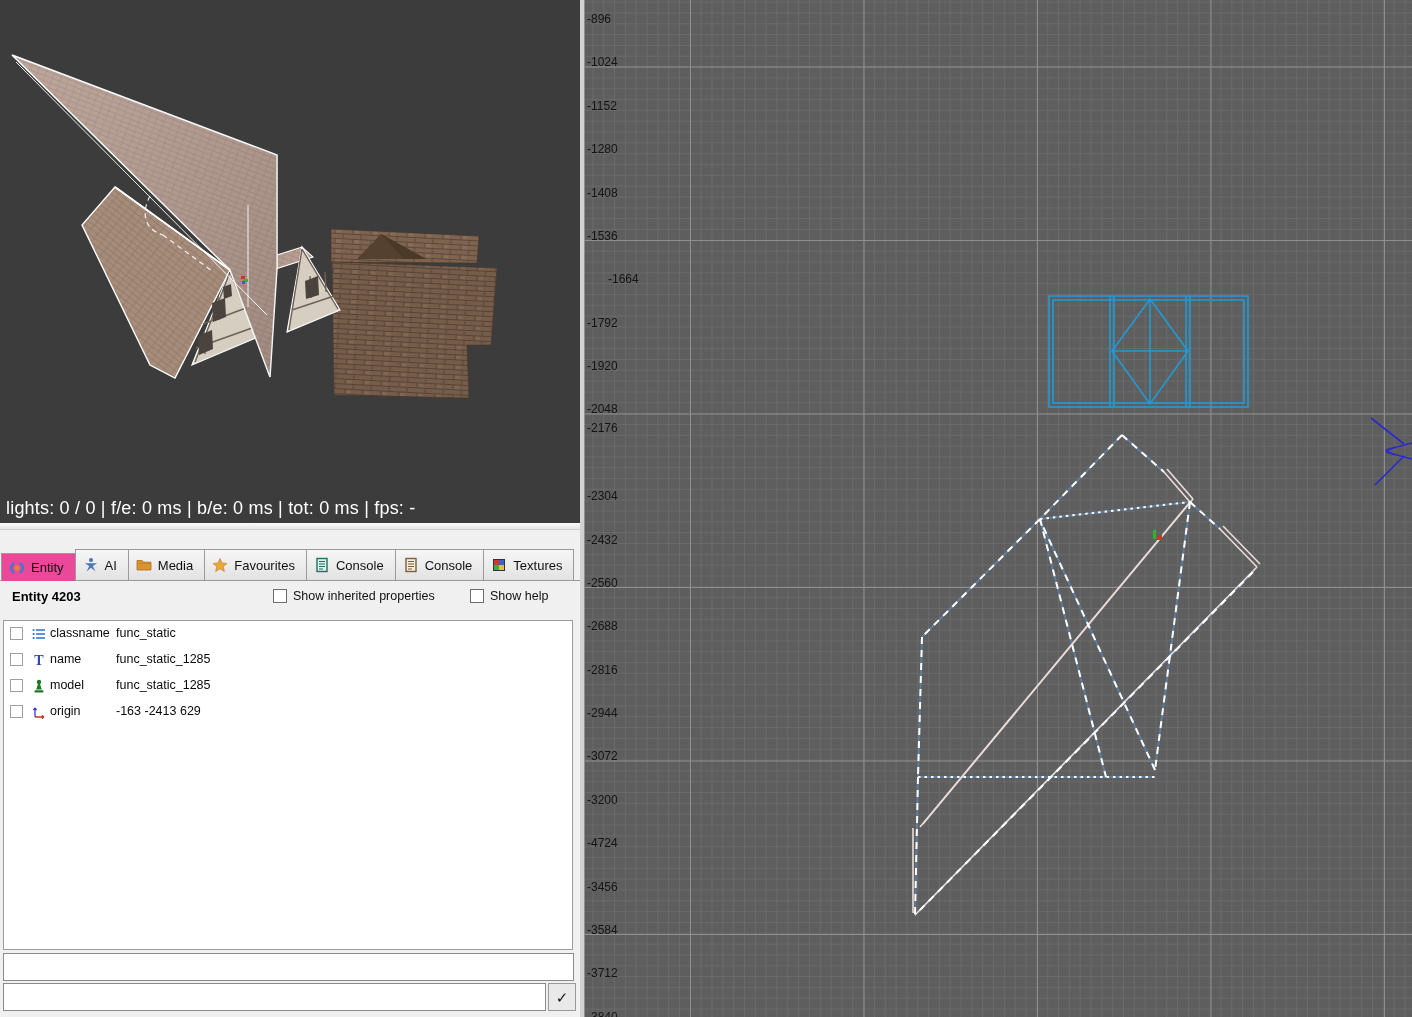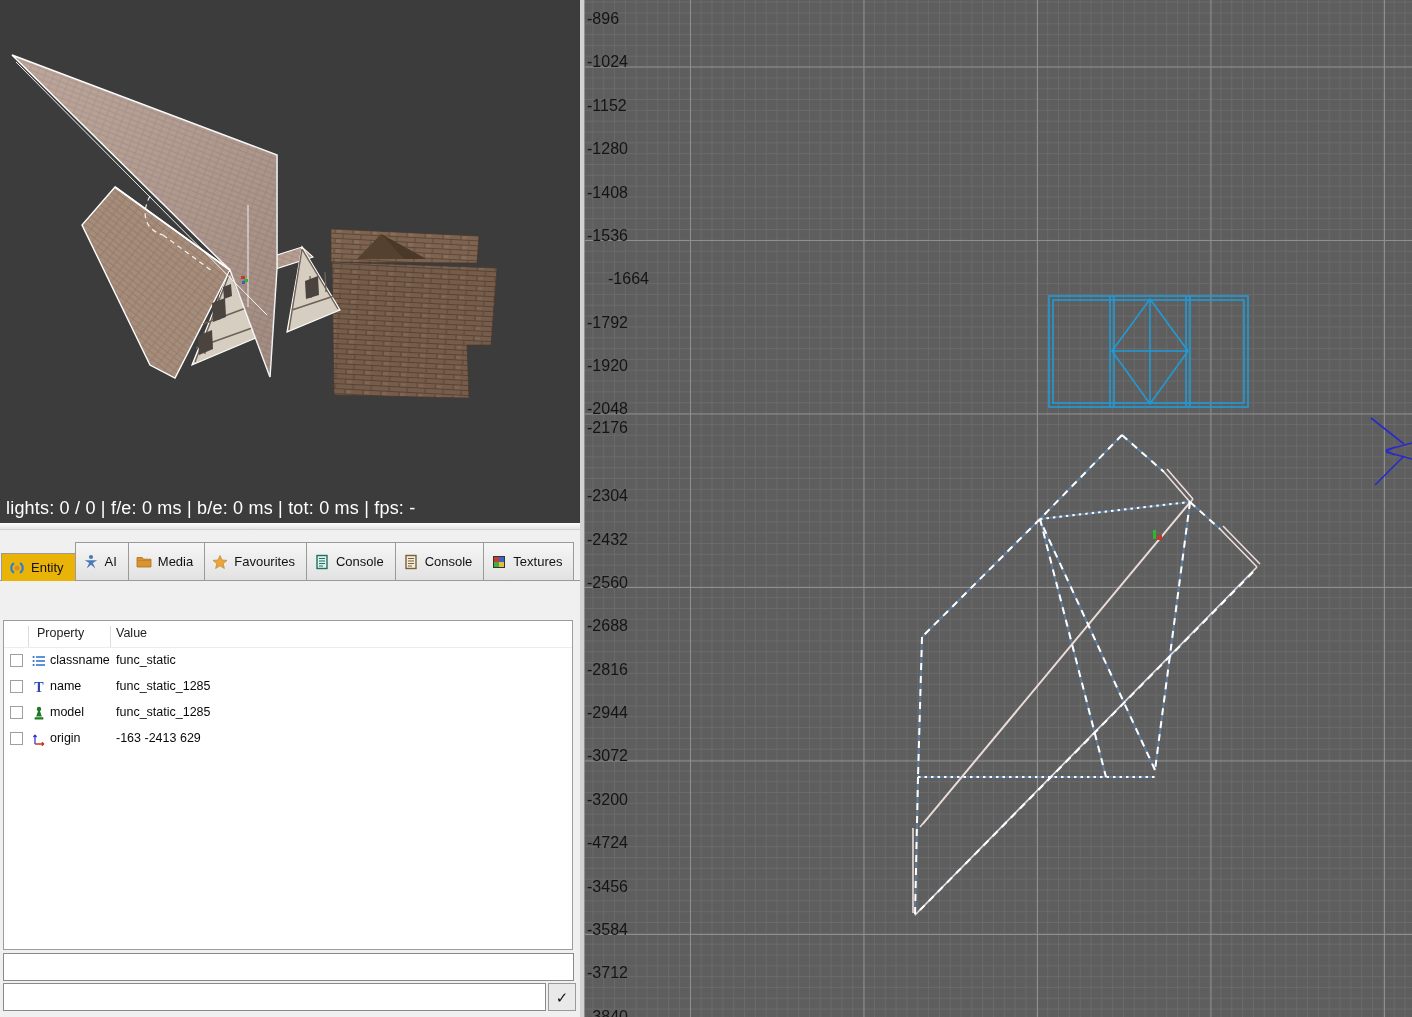--- a/index.html
+++ b/index.html
@@ -16,24 +16,24 @@
   #sep-strip{position:absolute;left:0;top:523px;width:580px;height:7px;
     background:linear-gradient(#fdfdfd,#e4e4e4);border-bottom:1px solid #cfcfcf;box-sizing:border-box;}
   
   #props{position:absolute;left:0;top:530px;width:580px;height:487px;background:#f0f0f0;}
   #props-titlebar{height:21px;background:linear-gradient(#ffffff,#dedede);
     border-bottom:1px solid #c2c2c2;box-sizing:border-box;font-size:12.5px;color:#111;
     padding:3px 0 0 8px;}
   #tabbar{position:absolute;left:2px;top:23px;height:28px;right:0;}
   #tab-underline{position:absolute;left:-2px;right:0;bottom:0;height:1px;background:#989898;}
   .tabs-flex{position:absolute;left:0;bottom:0;display:flex;align-items:flex-end;}
-  .tab{display:flex;align-items:center;gap:6px;height:39px;padding:0 11px 0 7px;
+  .tab{display:flex;align-items:center;gap:6px;height:32px;padding:0 11px 0 7px;
     font-size:13px;color:#111;background:linear-gradient(#f6f6f6,#e2e2e2);
     border:1px solid #9a9a9a;box-sizing:border-box;margin-left:-1px;z-index:1;position:relative;cursor:default;}
-  .tab.active{height:28px;background:#eab308;border-bottom:none;z-index:3;}
+  .tab.active{height:28px;background:#ec4899;border-bottom:none;z-index:3;}
   .tab .icon{width:16px;height:16px;display:inline-block;}
   .tab .icon svg{width:16px;height:16px;display:block;}
   #entity-row{position:absolute;left:0;top:56px;width:100%;height:24px;}
   #entity-title{position:absolute;left:12px;top:3px;font-weight:bold;font-size:13px;color:#000;}
   .cb-group{position:absolute;top:3px;display:flex;align-items:center;gap:6px;font-size:12.5px;color:#111;}
   #cb-inherited{left:273px;} #cb-help{left:470px;}
   .checkbox{width:14px;height:14px;background:#fff;border:1px solid #6e6e6e;box-sizing:border-box;display:inline-block;}
   
   #prop-table{position:absolute;left:3px;top:90px;width:570px;height:330px;background:#fff;
     border:1px solid #9c9c9c;box-sizing:border-box;font-size:12.5px;}
@@ -62,21 +62,21 @@
   #gridview{position:absolute;left:585px;top:0;width:827px;height:1017px;
     background-color:#5e5e5e;
     background-image:
       linear-gradient(to right,#8f8f8f 1px,transparent 1px),
       linear-gradient(to bottom,#8f8f8f 1px,transparent 1px),
       linear-gradient(to right,#6a6a6a 1px,transparent 1px),
       linear-gradient(to bottom,#6a6a6a 1px,transparent 1px);
     background-size:173.5px 173.5px,173.5px 173.5px,10.84px 10.84px,10.84px 10.84px;
     background-position:105px 0,0 66.5px,7.4px 0,0 1.6px;}
   #gridview svg{position:absolute;left:0;top:0;pointer-events:none;}
-  .grid-label{position:absolute;left:2px;font-size:16px;line-height:16px;color:#141414;}
+  .grid-label{position:absolute;left:2px;font-size:12px;line-height:16px;color:#141414;}
 </style>
 </head>
 <body>
 
 <div id="viewport3d">
   <svg width="580" height="523" viewBox="0 0 580 523">
     <defs>
       <pattern id="shingleL" width="16" height="5" patternUnits="userSpaceOnUse" patternTransform="rotate(21)">
         <rect width="16" height="5" fill="#b69d92"></rect>
         <path d="M0 4.5 H16 M5 0 V4.5 M13 0 V4.5" stroke="#a1887c" stroke-width="0.7"></path>
@@ -212,28 +212,33 @@
               <rect x="8" y="3" width="5" height="5" fill="#3a62c8"></rect>
               <rect x="3" y="8" width="5" height="5" fill="#3fae3f"></rect>
               <rect x="8" y="8" width="5" height="5" fill="#e0c23a"></rect>
             </svg>
           </span>
           <span>Textures</span>
         </div>
       </div>
   </div>
 
+  <div id="entity-row">
+    <span id="entity-title">Entity 4203</span>
+    <label class="cb-group" id="cb-inherited">
+      <span class="checkbox"></span>
+      <span>Show inherited properties</span>
+    </label>
+    <label class="cb-group" id="cb-help">
+      <span class="checkbox"></span>
+      <span>Show help</span>
+    </label>
+  </div>
 
   <div id="prop-table">
-    <div class="pt-header">
-      <span class="h-prop">Property</span>
-      <span class="h-val">Value</span>
-      <span class="col-sep" style="left:24px"></span>
-      <span class="col-sep" style="left:106px"></span>
-    </div>
     <div id="prop-rows">
         <div class="pt-row">
           <span class="checkbox"></span>
           <span class="row-icon">
             <svg viewBox="0 0 16 16">
               <path d="M5 4 H14 M5 8 H14 M5 12 H14" stroke="#2a6fd4" stroke-width="1.6"></path>
               <circle cx="2.6" cy="4" r="1.1" fill="#2a6fd4"></circle>
               <circle cx="2.6" cy="8" r="1.1" fill="#2a6fd4"></circle>
               <circle cx="2.6" cy="12" r="1.1" fill="#2a6fd4"></circle>
             </svg>

